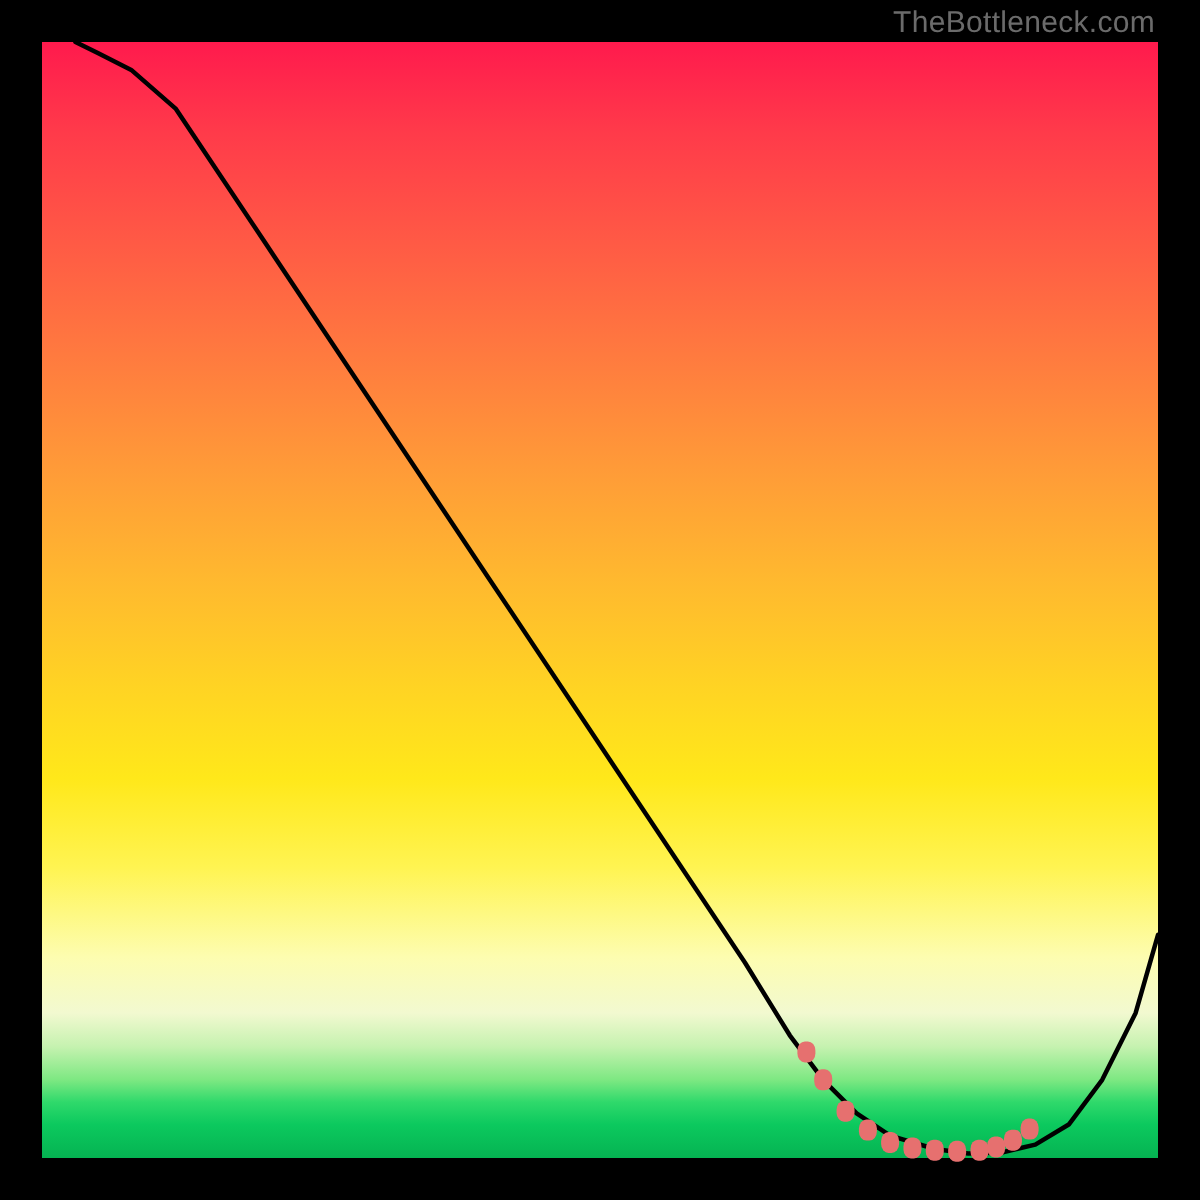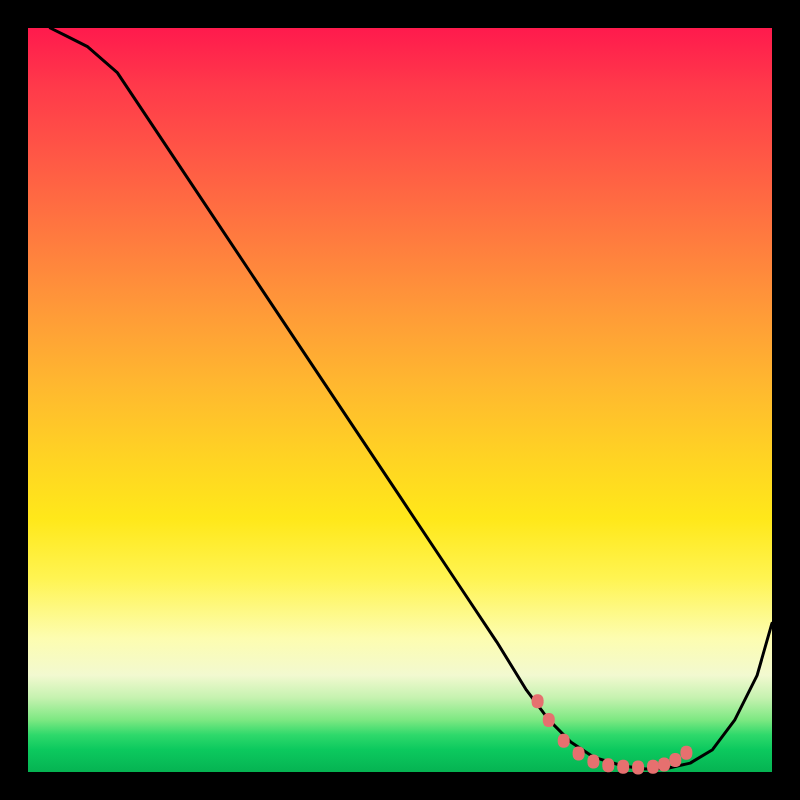--- a/index.html
+++ b/index.html
@@ -60,20 +60,21 @@
     left: 28px;
     width: 744px;
     height: 744px;
     overflow: visible;
   }
 </style>
 </head>
 <body>
 
 <div class="frame">
+  <div class="watermark">TheBottleneck.com</div>
 
   <div class="plot-area"></div>
 
   <svg class="curve" viewBox="0 0 744 744">
     <path id="curve-path" fill="none" stroke="#000" stroke-width="3" stroke-linecap="round" stroke-linejoin="round" d="M22.3 0.0 L37.2 7.4 L59.5 18.6 L89.3 44.6 L148.8 133.9 L223.2 245.5 L297.6 357.1 L372.0 468.7 L431.5 558.0 L468.7 613.8 L498.5 662.2 L520.8 691.9 L543.1 714.2 L565.4 729.1 L595.2 738.0 L617.5 741.0 L639.8 740.3 L662.2 735.1 L684.5 721.7 L706.8 691.9 L729.1 647.3 L744.0 595.2"></path>
     <g id="marker-group">
         <rect x="503.6" y="666.3" width="12" height="14" rx="5" ry="6" fill="#e6706f"></rect>
         <rect x="514.8" y="684.9" width="12" height="14" rx="5" ry="6" fill="#e6706f"></rect>
         <rect x="529.7" y="705.8" width="12" height="14" rx="5" ry="6" fill="#e6706f"></rect>
         <rect x="544.6" y="718.4" width="12" height="14" rx="5" ry="6" fill="#e6706f"></rect>

